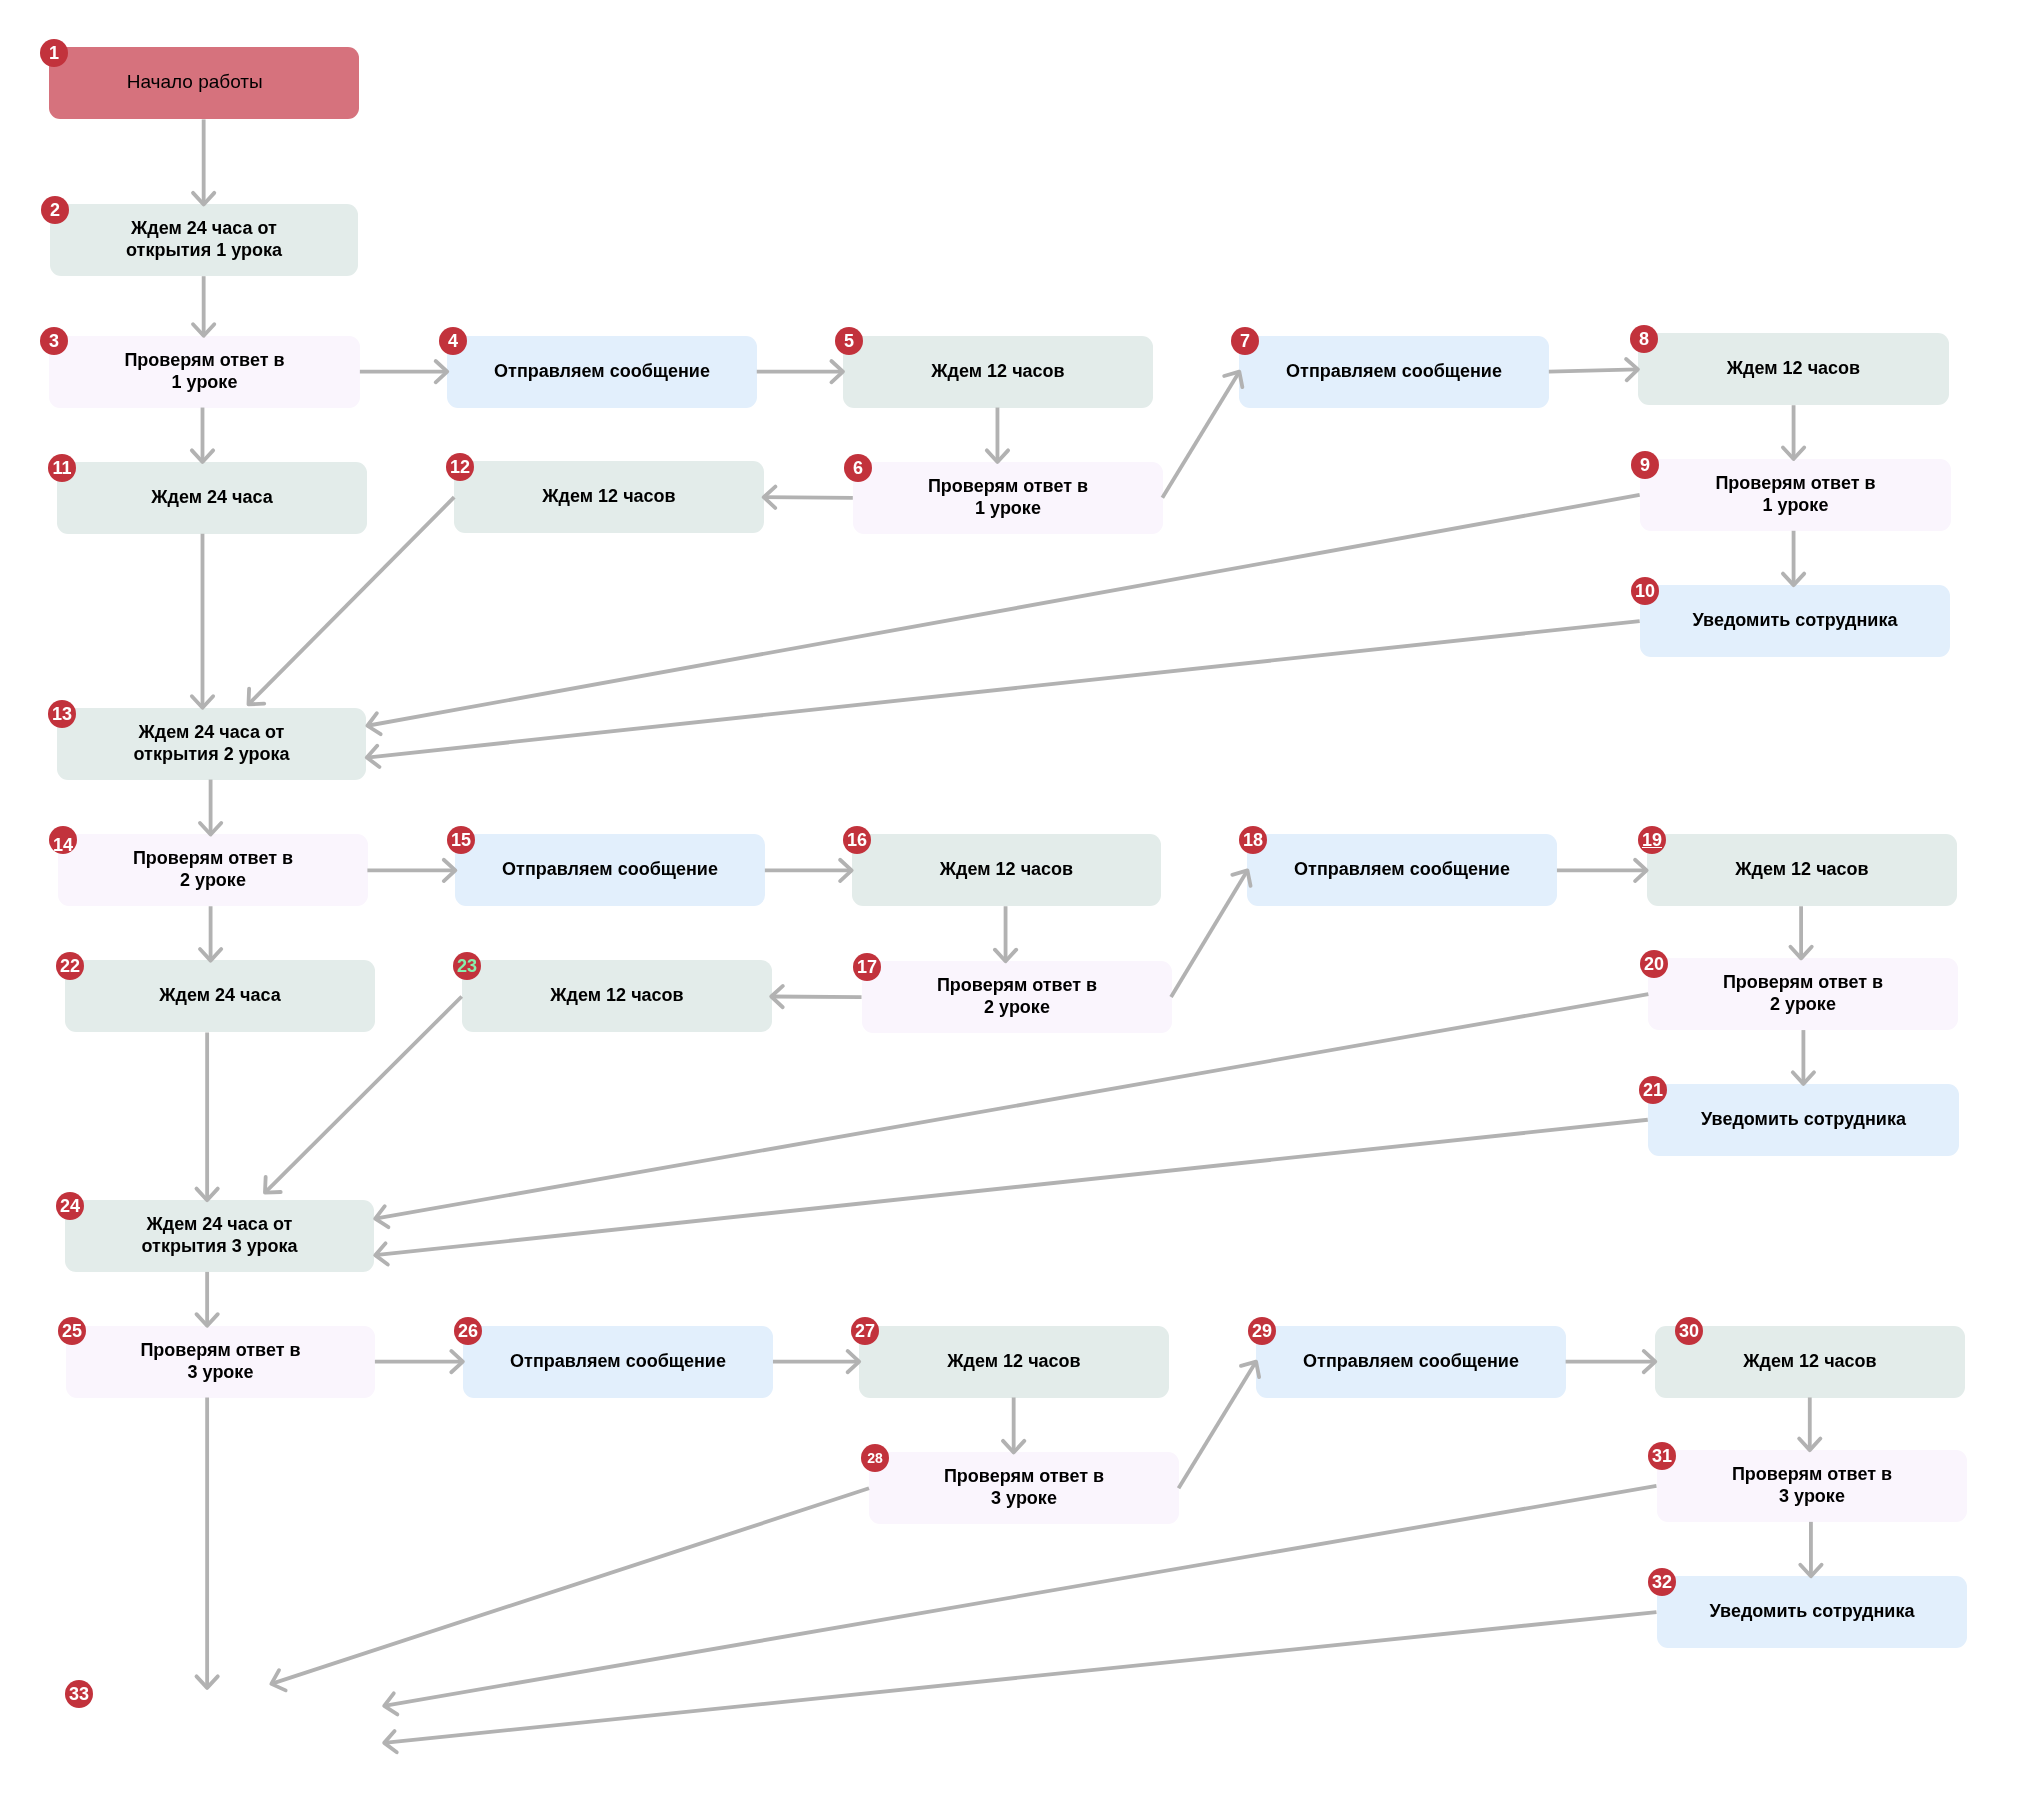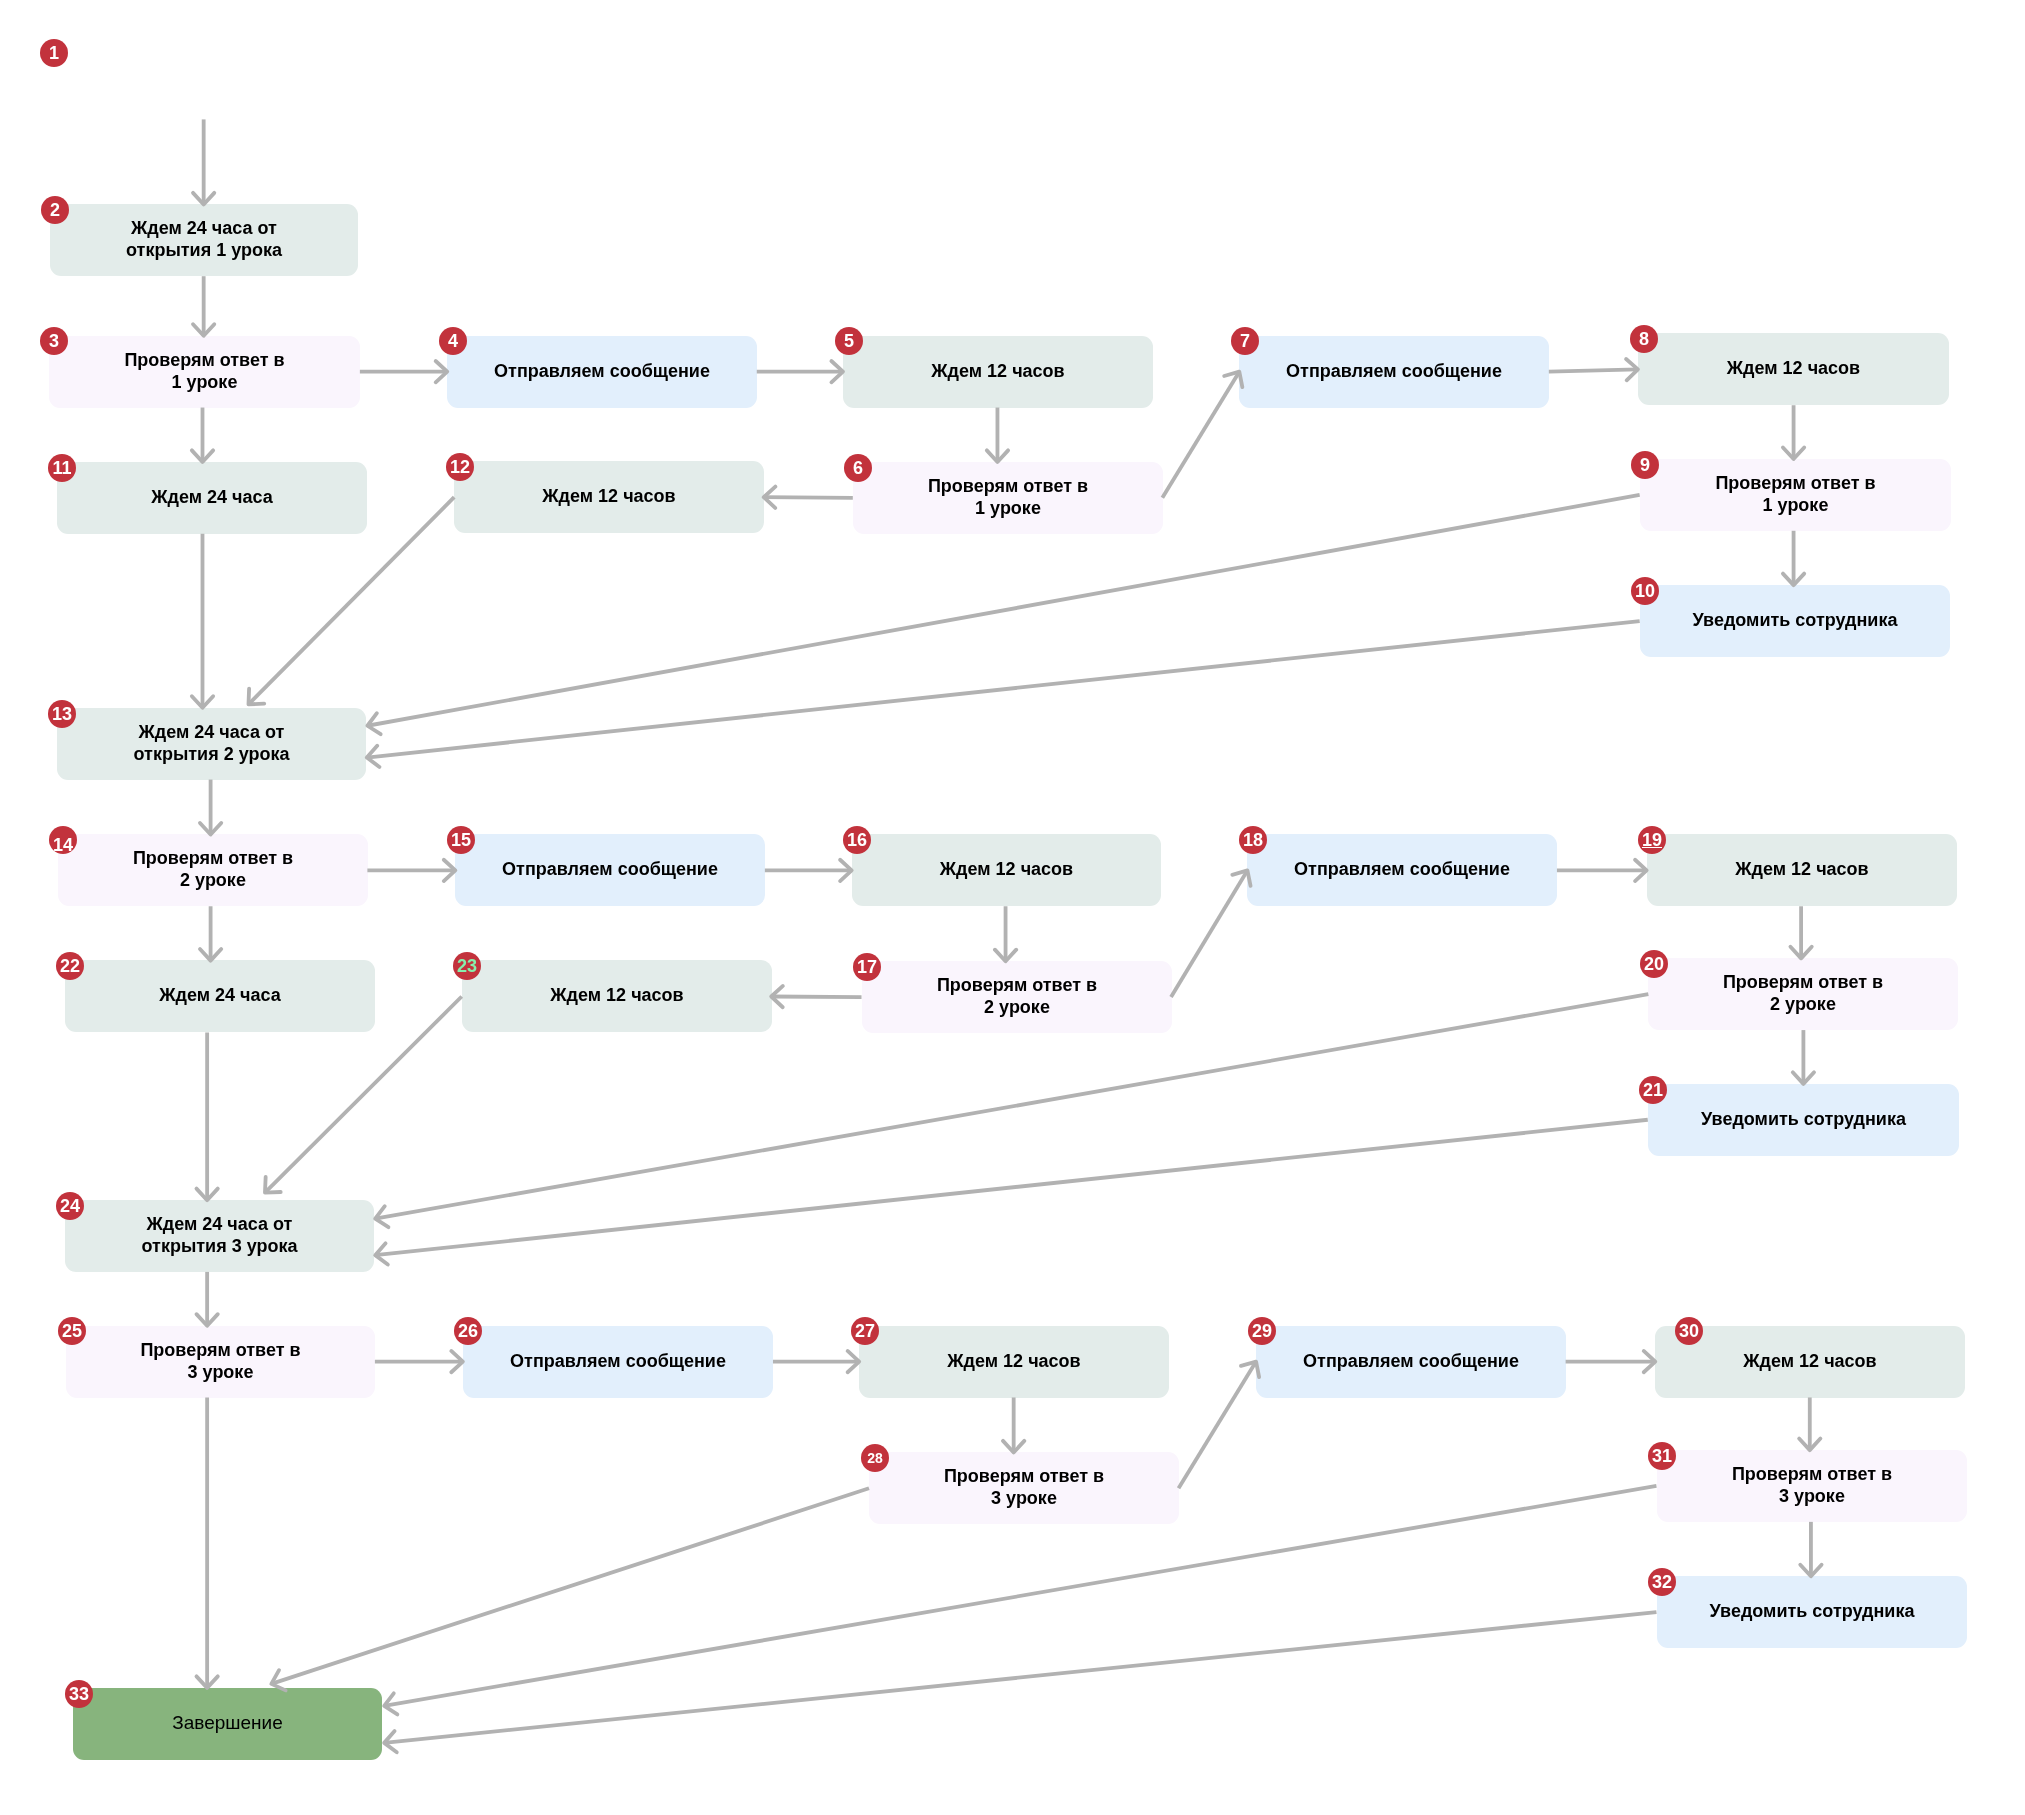--- a/index.html
+++ b/index.html
@@ -15,20 +15,23 @@
   .node.start .node-label,.node.end .node-label{font-weight:normal;}
   .badge{position:absolute;border-radius:50%;color:#fff;display:flex;font-family:"Liberation Sans",sans-serif;
          align-items:center;justify-content:center;font-weight:bold;z-index:5;line-height:1;}
   .badge span{will-change:opacity;}
 </style>
 </head>
 <body>
 
 <div id="canvas">
   <div id="node-layer">
+      <div class="node start" style="left: 49px; top: 47px; width: 310px; height: 72px; background: rgb(214, 114, 125); border-radius: 11px;">
+        <span class="node-label" style="font-size: 19px; line-height: 22px; color: rgb(0, 0, 0); transform: translate(-9.3px, -0.6px);">Начало работы</span>
+      </div>
       <div class="badge" style="left: 40px; top: 39px; width: 28px; height: 28px; background: rgb(194, 50, 60); color: rgb(255, 255, 255); font-size: 18px;">
         <span>1</span>
       </div>
       <div class="node green" style="left: 50px; top: 204px; width: 308px; height: 72px; background: rgb(227, 236, 234); border-radius: 11px;">
         <span class="node-label" style="font-size: 18px; line-height: 22px; color: rgb(0, 0, 0); transform: translate(0px, -1.4px);">Ждем 24 часа от
 открытия 1 урока</span>
       </div>
       <div class="badge" style="left: 41px; top: 196px; width: 28px; height: 28px; background: rgb(194, 50, 60); color: rgb(255, 255, 255); font-size: 18px;">
         <span>2</span>
       </div>
@@ -215,23 +218,20 @@
 3 уроке</span>
       </div>
       <div class="badge" style="left: 1648px; top: 1442px; width: 28px; height: 28px; background: rgb(194, 50, 60); color: rgb(255, 255, 255); font-size: 18px;">
         <span>31</span>
       </div>
       <div class="node blue" style="left: 1657px; top: 1576px; width: 310px; height: 72px; background: rgb(226, 239, 252); border-radius: 11px;">
         <span class="node-label" style="font-size: 18px; line-height: 22px; color: rgb(0, 0, 0); transform: translate(0px, -0.6px);">Уведомить сотрудника</span>
       </div>
       <div class="badge" style="left: 1648px; top: 1568px; width: 28px; height: 28px; background: rgb(194, 50, 60); color: rgb(255, 255, 255); font-size: 18px;">
         <span>32</span>
-      </div>
-      <div class="node end" style="left: 73px; top: 1688px; width: 309px; height: 72px; background: rgb(135, 180, 125); border-radius: 11px;">
-        <span class="node-label" style="font-size: 19px; line-height: 22px; color: rgb(0, 0, 0); transform: translate(0px, -0.6px);">Завершение</span>
       </div>
       <div class="badge" style="left: 65px; top: 1680px; width: 28px; height: 28px; background: rgb(194, 50, 60); color: rgb(255, 255, 255); font-size: 18px;">
         <span>33</span>
       </div>
     </div>
   <svg class="edge-layer" viewBox="0 0 3500 3138" width="2025" height="1816">
       <g>
         <line x1="352" y1="206" x2="352" y2="353" stroke="#b2b2b2" stroke-width="6.6" stroke-linecap="butt"></line>
         <path d="M 333.60 333.00 L 352 353 L 370.40 333.00" fill="none" stroke="#b2b2b2" stroke-width="6.6" stroke-linecap="round" stroke-linejoin="round"></path>
       </g>

